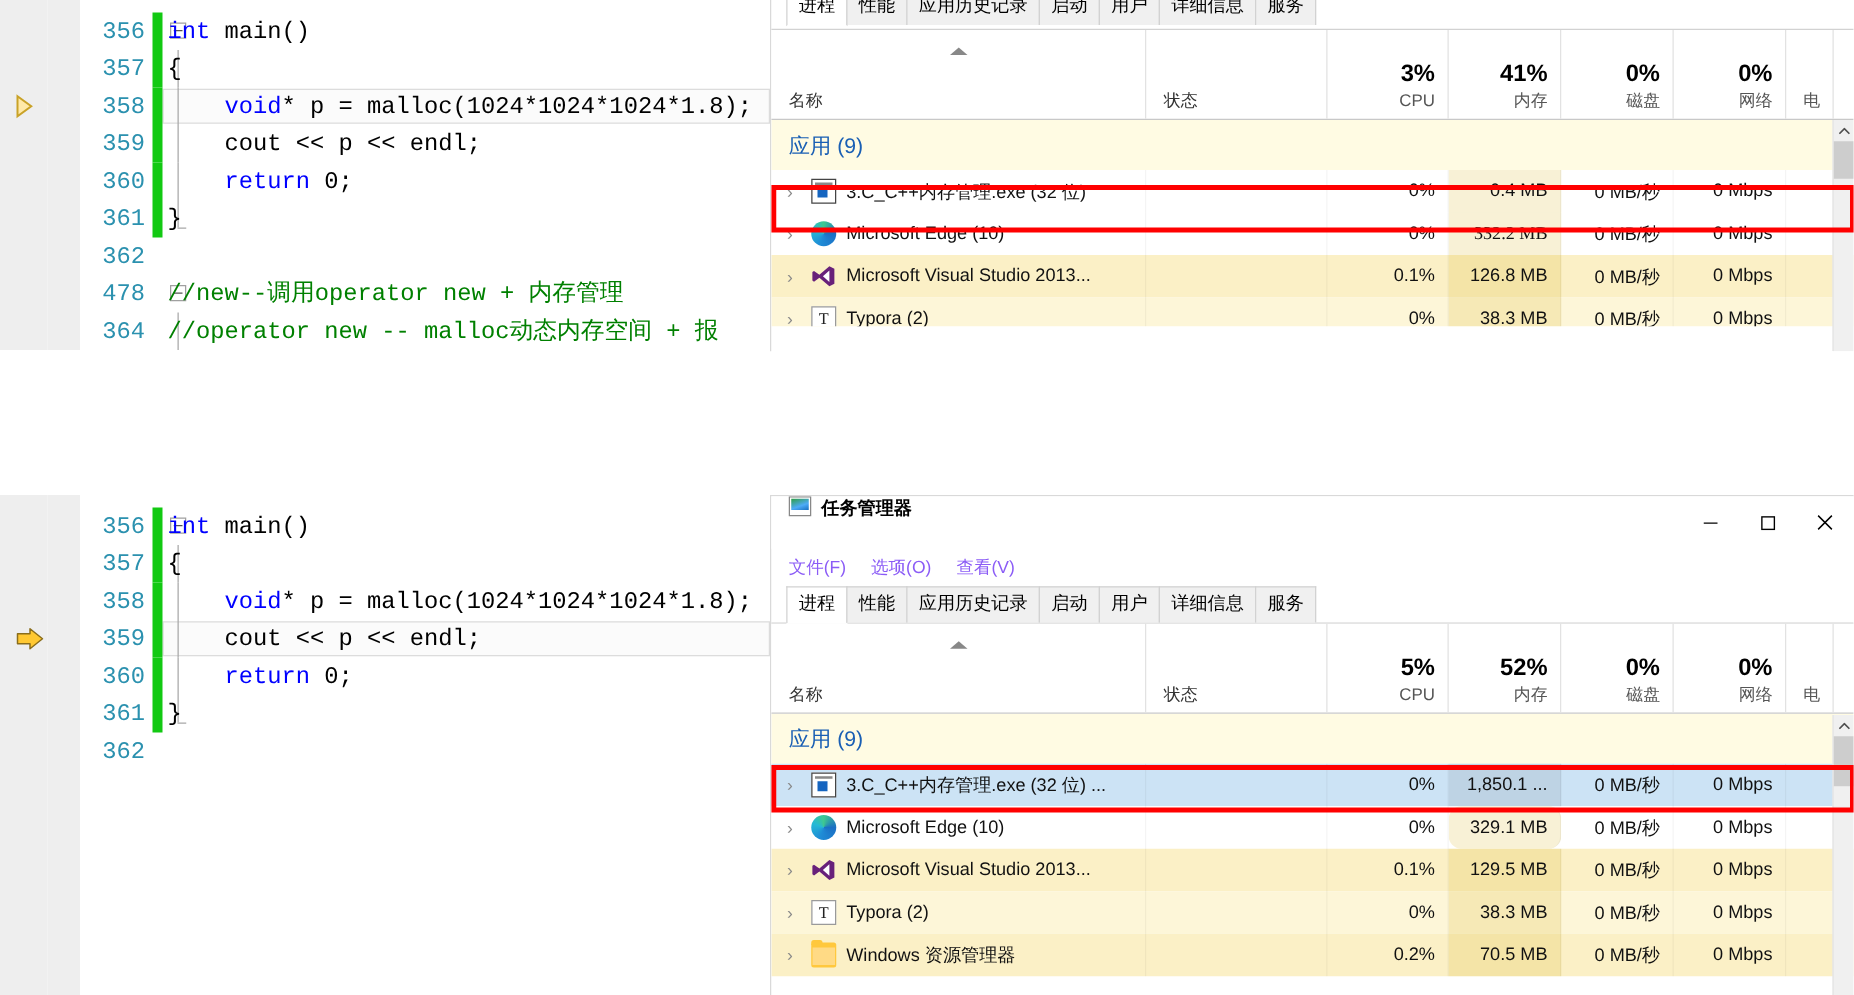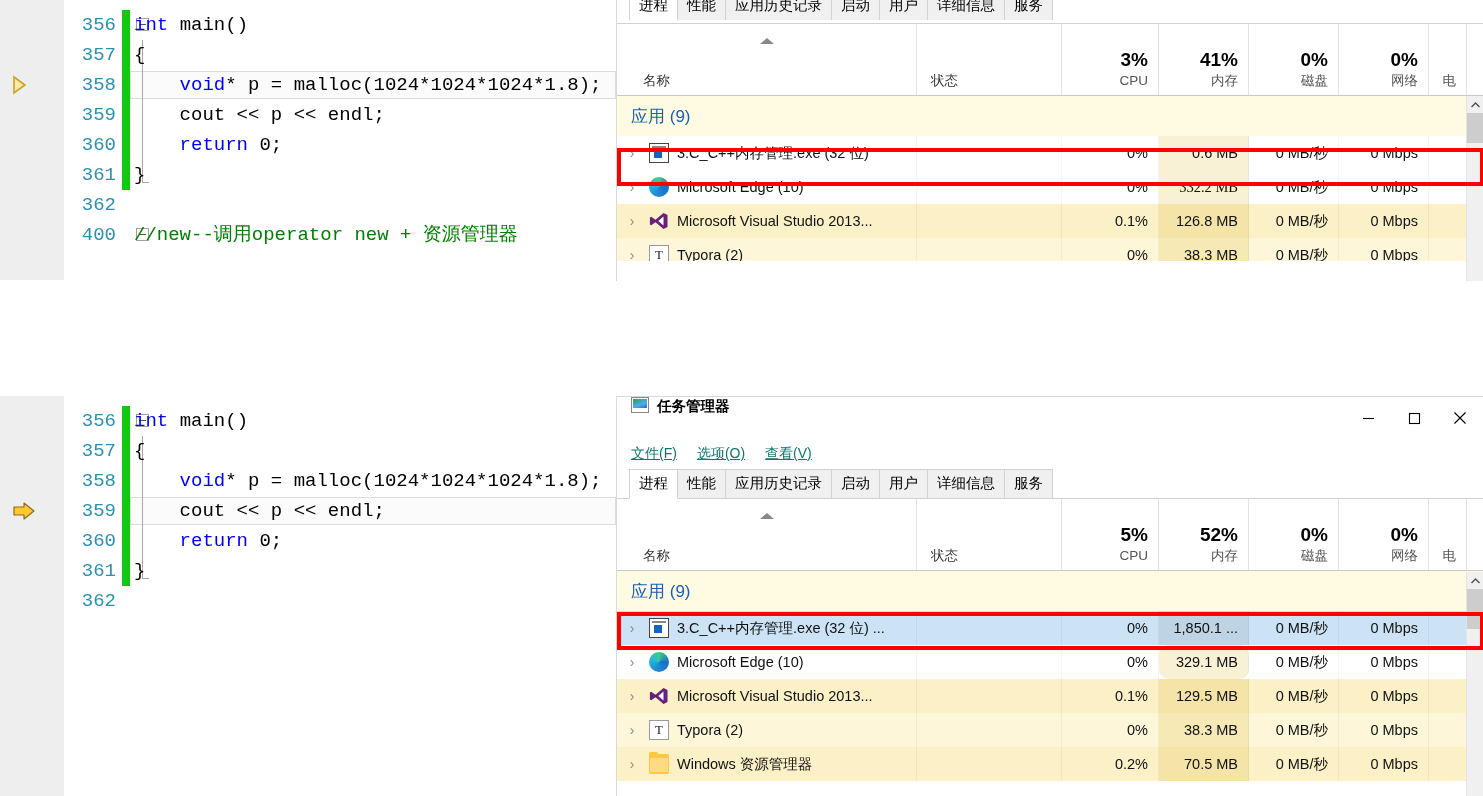--- a/index.html
+++ b/index.html
@@ -103,21 +103,21 @@
   .tm-appicon::before {
     content: ""; position: absolute; left: 1px; right: 1px; top: 1px; bottom: 4px;
     background: linear-gradient(160deg,#2f9e44 0%,#4dabf7 60%,#1971c2 100%);
   }
   .tm-title { font-size: 14.5px; color: #000; font-weight: bold; }
   .tm-wincontrols { position: absolute; right: 0; top: 0; display: flex; height: 42px; }
   .wc { width: 46px; height: 42px; display: flex; align-items: center; justify-content: center; }
   .wc svg { display: block; }
 
   .tm-menubar { height: 30px; display: flex; align-items: center; padding-left: 14px; gap: 20px; }
-  .menu-item { font-size: 14px; color: #0f766e; text-decoration: underline; }
+  .menu-item { font-size: 14px; color: #8b5cf6; }
 
   .tm-tabs {
     height: 30px; display: flex; align-items: flex-end;
     padding-left: 12px; gap: 0;
     border-bottom: 1px solid #d2d2d2;
   }
   .tab {
     font-size: 14.5px; color: #000;
     padding: 4px 9px 5px 9px;
     border: 1px solid #d2d2d2;
@@ -150,21 +150,21 @@
     padding-bottom: 5px;
   }
   .ch .pct {
     font-size: 19px; color: #000; font-weight: bold; text-align: right;
     padding-right: 10px; line-height: 24px;
   }
   .ch .lbl {
     font-size: 13.5px; color: #555; text-align: right; padding-right: 10px; line-height: 18px;
   }
   .ch.name-col { flex: 1 1 auto; align-items: flex-start; }
-  .ch.name-col .lbl { text-align: left; padding-left: 26px; padding-right: 0; color:#333; }
+  .ch.name-col .lbl { text-align: left; padding-left: 14px; padding-right: 0; color:#333; }
   .ch.status-col .lbl { text-align: left; padding-left: 14px; padding-right: 0; color:#333; }
   .sort-caret {
     position: absolute; top: 14px; left: 50%; margin-left: -7px;
     width: 0; height: 0;
     border-left: 7px solid transparent; border-right: 7px solid transparent;
     border-bottom: 6px solid #888;
   }
 
   
   .tm-rows { position: relative; }
@@ -243,21 +243,22 @@
     <div class="ed-body" id="ed-top-body">
         <div class="code-line" style="top: 10px; position: absolute; left: 0px; right: 0px;"><div class="ln">356</div><div class="chg-bar"></div><div class="fold-box"></div><div class="code-text"><span class="tok-kw">int</span><span class="tok-plain"> </span><span class="tok-plain">main</span><span class="tok-plain">()</span></div></div>
         <div class="code-line" style="top: 40px; position: absolute; left: 0px; right: 0px;"><div class="ln">357</div><div class="chg-bar"></div><div class="fold-rule" style="top: 0px; height: 30px;"></div><div class="code-text"><span class="tok-plain">{</span></div></div>
         <div class="code-line" style="top: 70px; position: absolute; left: 0px; right: 0px;"><div class="hl-line"></div><div class="arrow-hollow" style="top: 4px;"><svg width="22" height="22" viewBox="0 0 22 22">
               <path d="M4 3 L15 11 L4 19 Z" fill="#ffe9a8" stroke="#c9a227" stroke-width="1.6"></path>
             </svg></div><div class="ln">358</div><div class="chg-bar"></div><div class="fold-rule" style="top: 0px; height: 30px;"></div><div class="code-text"><span class="tok-plain">    </span><span class="tok-kw">void</span><span class="tok-plain">* </span><span class="tok-plain">p</span><span class="tok-plain"> = </span><span class="tok-plain">malloc</span><span class="tok-plain">(1024*1024*1024*1.8);</span></div></div>
         <div class="code-line" style="top: 100px; position: absolute; left: 0px; right: 0px;"><div class="ln">359</div><div class="chg-bar"></div><div class="fold-rule" style="top: 0px; height: 30px;"></div><div class="code-text"><span class="tok-plain">    </span><span class="tok-plain">cout</span><span class="tok-plain"> &lt;&lt; </span><span class="tok-plain">p</span><span class="tok-plain"> &lt;&lt; </span><span class="tok-plain">endl</span><span class="tok-plain">;</span></div></div>
         <div class="code-line" style="top: 130px; position: absolute; left: 0px; right: 0px;"><div class="ln">360</div><div class="chg-bar"></div><div class="fold-rule" style="top: 0px; height: 30px;"></div><div class="code-text"><span class="tok-plain">    </span><span class="tok-kw">return</span><span class="tok-plain"> 0;</span></div></div>
         <div class="code-line" style="top: 160px; position: absolute; left: 0px; right: 0px;"><div class="ln">361</div><div class="chg-bar"></div><div class="fold-rule" style="top: 0px; height: 22px;"></div><div class="fold-foot" style="top: 22px;"></div><div class="code-text"><span class="tok-plain">}</span></div></div>
         <div class="code-line" style="top: 190px; position: absolute; left: 0px; right: 0px;"><div class="ln">362</div></div>
-        <div class="code-line" style="top: 220px; position: absolute; left: 0px; right: 0px;"><div class="ln">400</div><div class="fold-box"></div><div class="code-text"><span class="tok-cmt">//new--调用operator new + 资源管理器</span></div></div>
+        <div class="code-line" style="top: 220px; position: absolute; left: 0px; right: 0px;"><div class="ln">478</div><div class="fold-box"></div><div class="code-text"><span class="tok-cmt">//new--调用operator new + 内存管理</span></div></div>
+        <div class="code-line" style="top: 250px; position: absolute; left: 0px; right: 0px;"><div class="ln">364</div><div class="fold-rule" style="top: 0px; height: 30px;"></div><div class="code-text"><span class="tok-cmt">//operator new -- malloc动态内存空间 + 报</span></div></div>
       </div>
   </div>
 
   <div class="tm" id="tm-top" style="left:616px; top:0; width:867px; height:281px;">
 
     <div class="tm-tabs-cropped">
       <div class="tm-tabs" id="tm-top-tabs">
           <div class="tab active">进程</div>
           <div class="tab">性能</div>
           <div class="tab">应用历史记录</div>
@@ -302,21 +303,21 @@
           <div class="grp-label">应用 (9)</div>
         </div>
         <div class="prow white">
           <div class="cell name" style="flex: 0 0 300px;">
             <span class="chev">›</span>
             <span class="picon ico-vsapp"></span>
             <span class="pname">3.C_C++内存管理.exe (32 位)</span>
           </div>
           <div class="cell" style="flex: 0 0 145px;"></div>
           <div class="cell num" style="flex: 0 0 97px;">0%</div>
-          <div class="cell num mem-heat" style="flex: 0 0 90px;">0.6 MB</div>
+          <div class="cell num mem-heat" style="flex: 0 0 90px;">0.4 MB</div>
           <div class="cell num" style="flex: 0 0 90px;">0 MB/秒</div>
           <div class="cell num" style="flex: 0 0 90px;">0 Mbps</div>
           <div class="cell" style="flex: 0 0 38px;"></div>
         </div>
         <div class="prow white">
           <div class="cell name" style="flex: 0 0 300px;">
             <span class="chev">›</span>
             <span class="picon ico-edge"></span>
             <span class="pname">Microsoft Edge (10)</span>
           </div>

